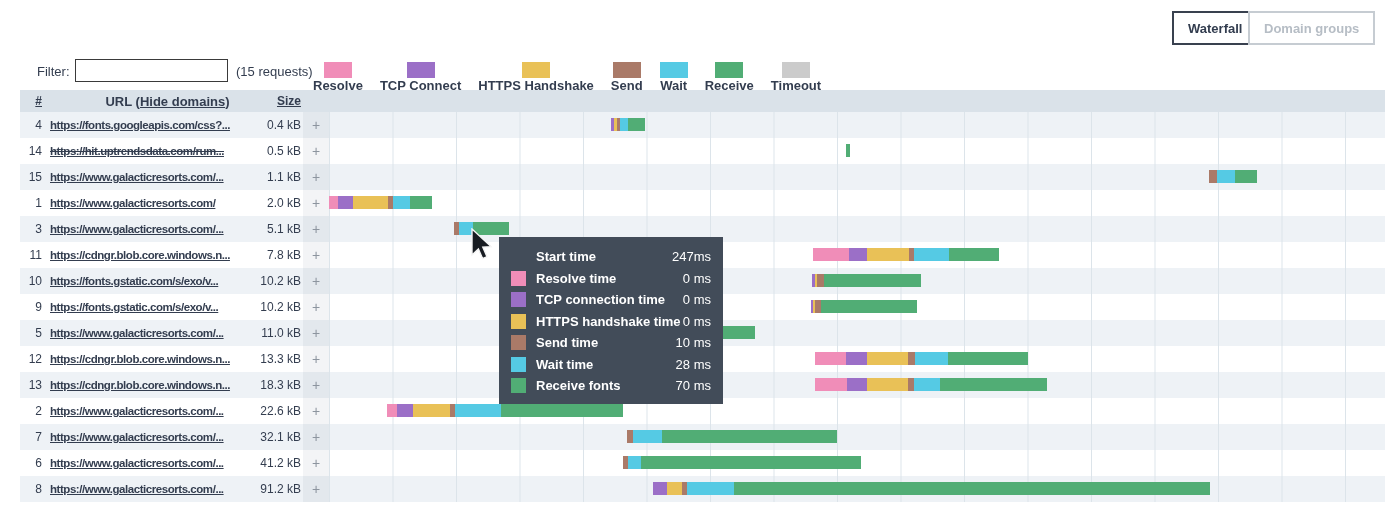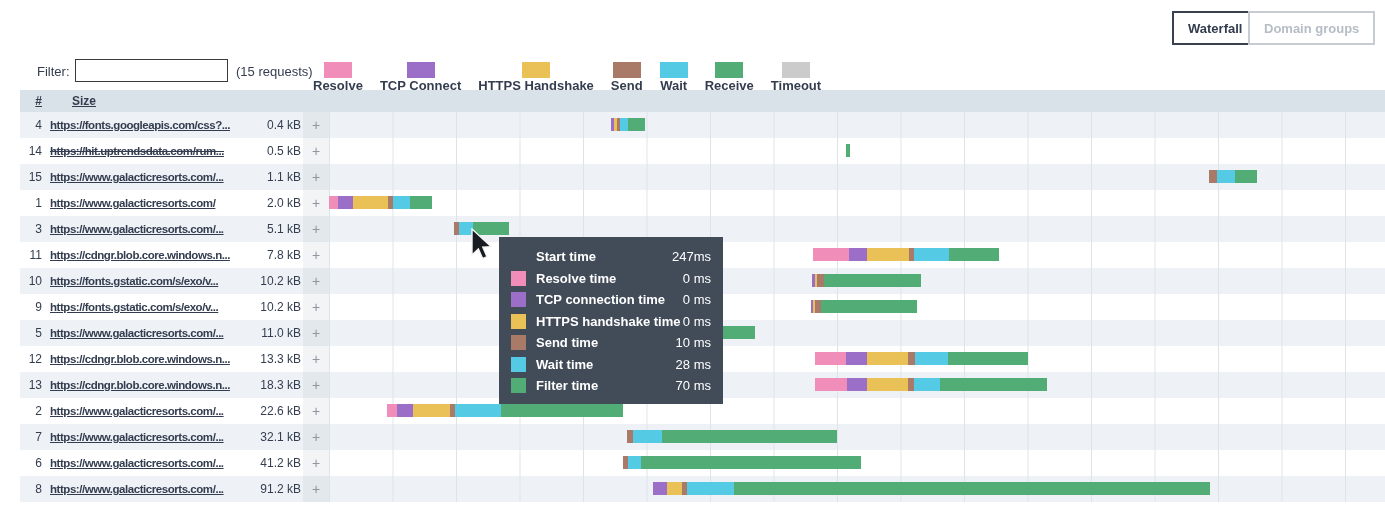--- a/index.html
+++ b/index.html
@@ -104,20 +104,21 @@
     </span>
     <span class="legend-item">
       <span class="legend-swatch" style="background: rgb(203, 203, 203);"></span>
       <span class="legend-label">Timeout</span>
     </span>
   </div>
 
 <div id="table">
   <div class="hrow">
     <span class="col-num">#</span>
+    <span class="col-url"><span>URL (</span><span class="hd-link">Hide domains</span><span>)</span></span>
     <span class="col-size">Size</span>
     <span class="col-plus"></span>
   </div>
   <div id="rows">
       <div class="row alt">
         <span class="col-num">4</span>
         <span class="col-url"><a href="#">https://fonts.googleapis.com/css?...</a></span>
         <span class="col-size">0.4 kB</span>
         <span class="col-plus">+</span>
         <div class="col-timeline">
@@ -358,20 +359,20 @@
       <span class="tt-label">Send time</span>
       <span class="tt-value">10 ms</span>
     </div>
     <div class="tt-row">
       <span class="tt-swatch" style="background: rgb(85, 202, 228);"></span>
       <span class="tt-label">Wait time</span>
       <span class="tt-value">28 ms</span>
     </div>
     <div class="tt-row">
       <span class="tt-swatch" style="background: rgb(81, 173, 117);"></span>
-      <span class="tt-label">Filter time</span>
+      <span class="tt-label">Receive fonts</span>
       <span class="tt-value">70 ms</span>
     </div>
   </div>
 
 <svg id="cursor" width="27" height="36" viewBox="0 0 27 36">
   <polygon points="2,1 2,27 8.4,21 12.6,30.6 17,28.7 12.8,19.2 21,18.6" fill="#181c22" stroke="#f4f4f4" stroke-width="1.4"></polygon>
 </svg>
 
 </body></html>

